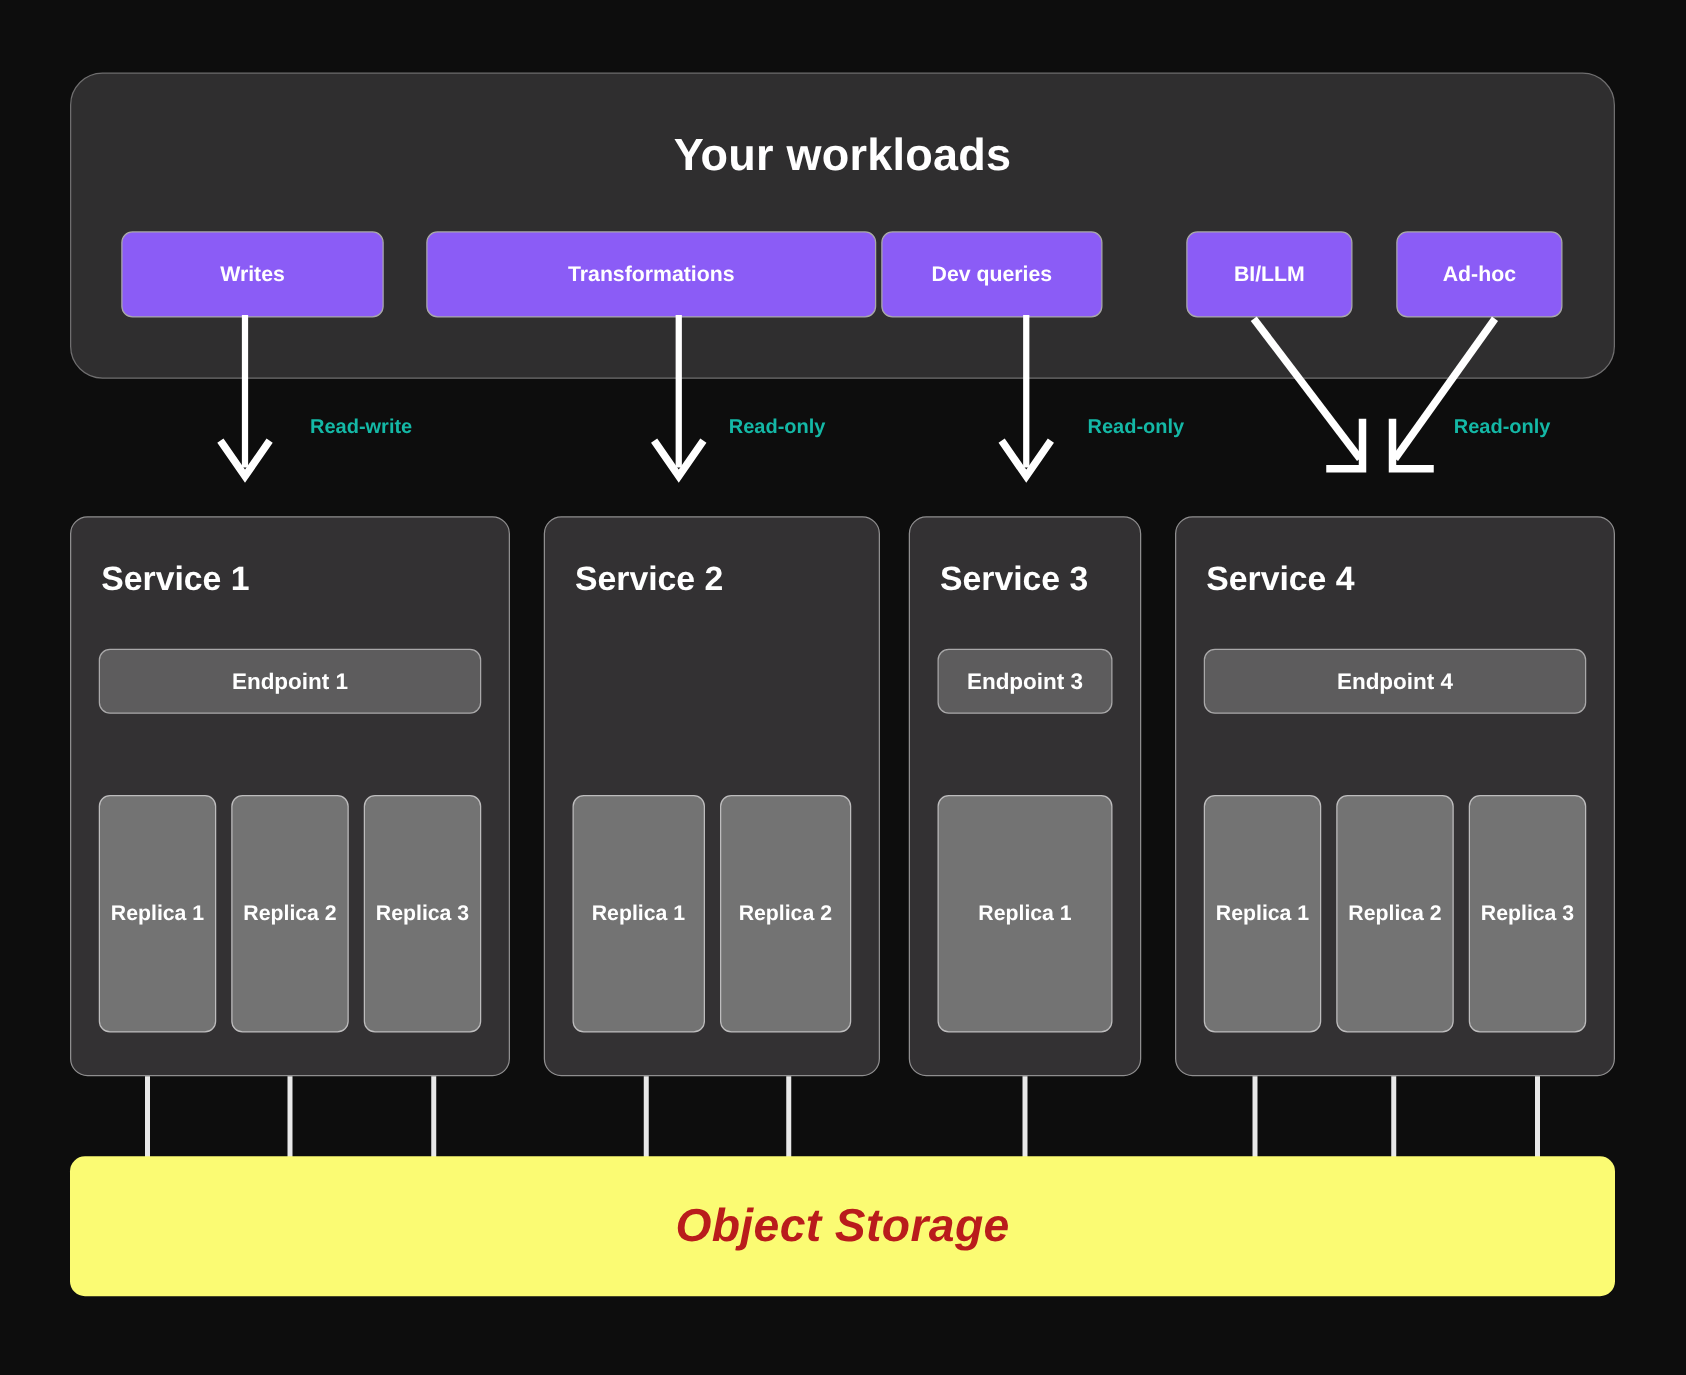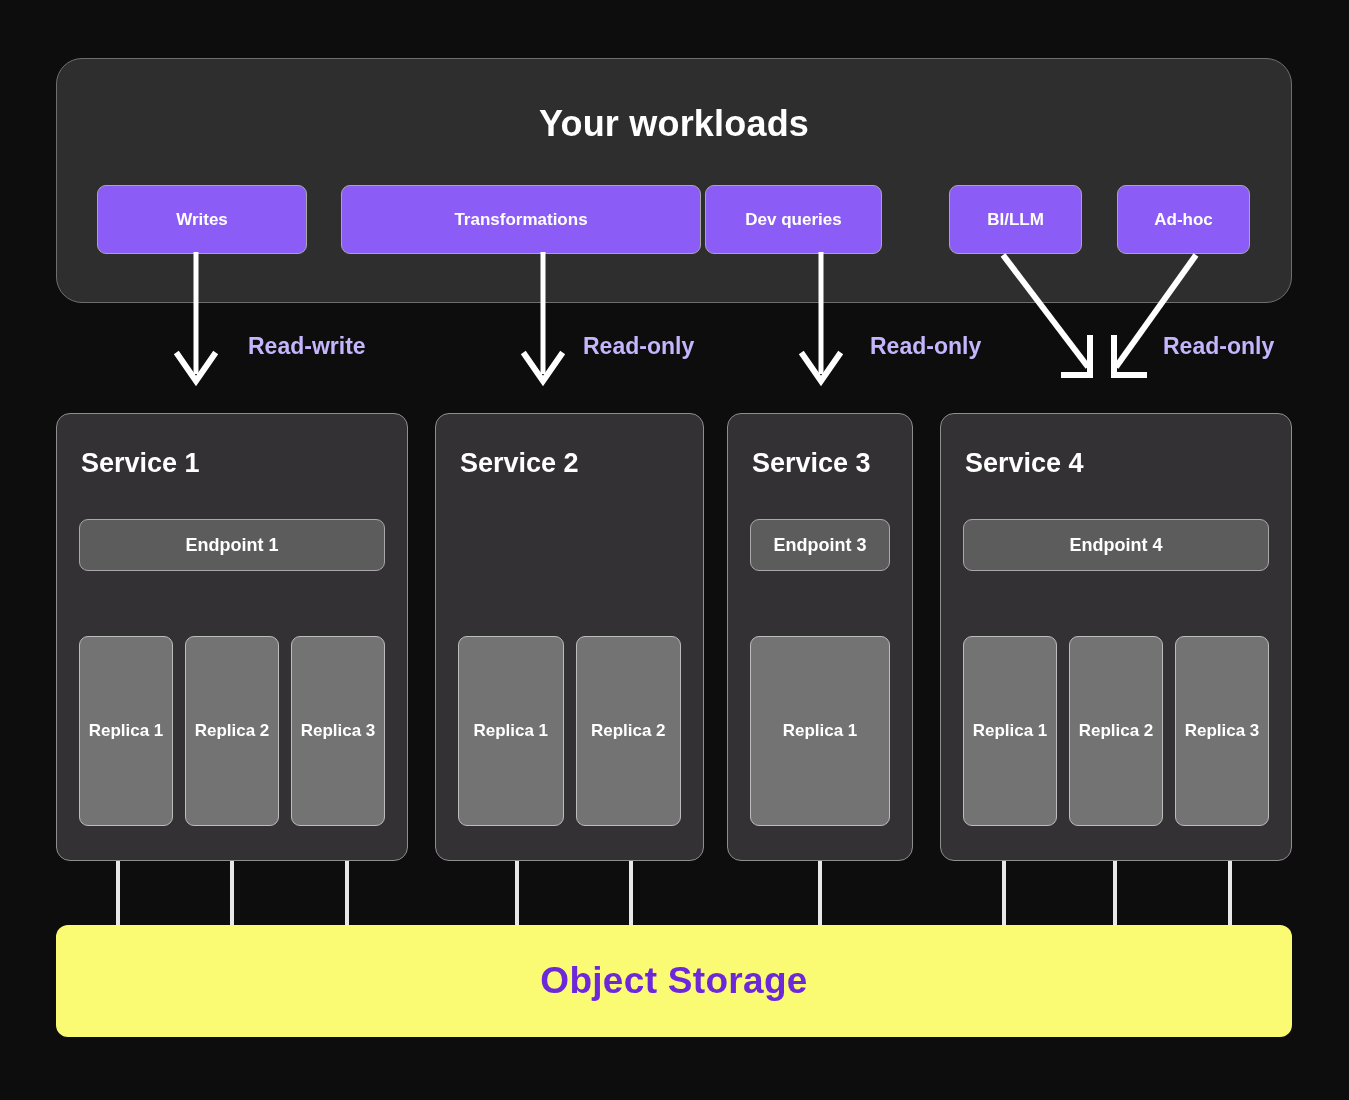--- a/index.html
+++ b/index.html
@@ -62,22 +62,22 @@
   #arrow-layer {
     position: absolute;
     left: 0;
     top: 0;
     width: 1349px;
     height: 1100px;
     pointer-events: none;
   }
   .edge-label {
     position: absolute;
-    color: #c4b5fd;
-    font-size: 23px;
+    color: #14b8a6;
+    font-size: 16px;
     font-weight: bold;
     white-space: nowrap;
   }
 
   
   .service-card {
     position: absolute;
     top: 413px;
     height: 448px;
     background: #333133;
@@ -151,24 +151,25 @@
     width: 1236px;
     height: 112px;
     background: #fbfb73;
     border-radius: 12px;
     box-sizing: border-box;
     display: flex;
     align-items: center;
     justify-content: center;
   }
   #object-storage-label {
-    color: #6d28d9;
+    color: #b91c1c;
     font-size: 37px;
     font-weight: bold;
     letter-spacing: 0.3px;
+    font-style: italic;
   }
 </style>
 </head>
 <body>
 
 <div id="stage">
 
   <div id="workloads-panel">
     <div id="workloads-title">Your workloads</div>
     <div id="workload-chips">

